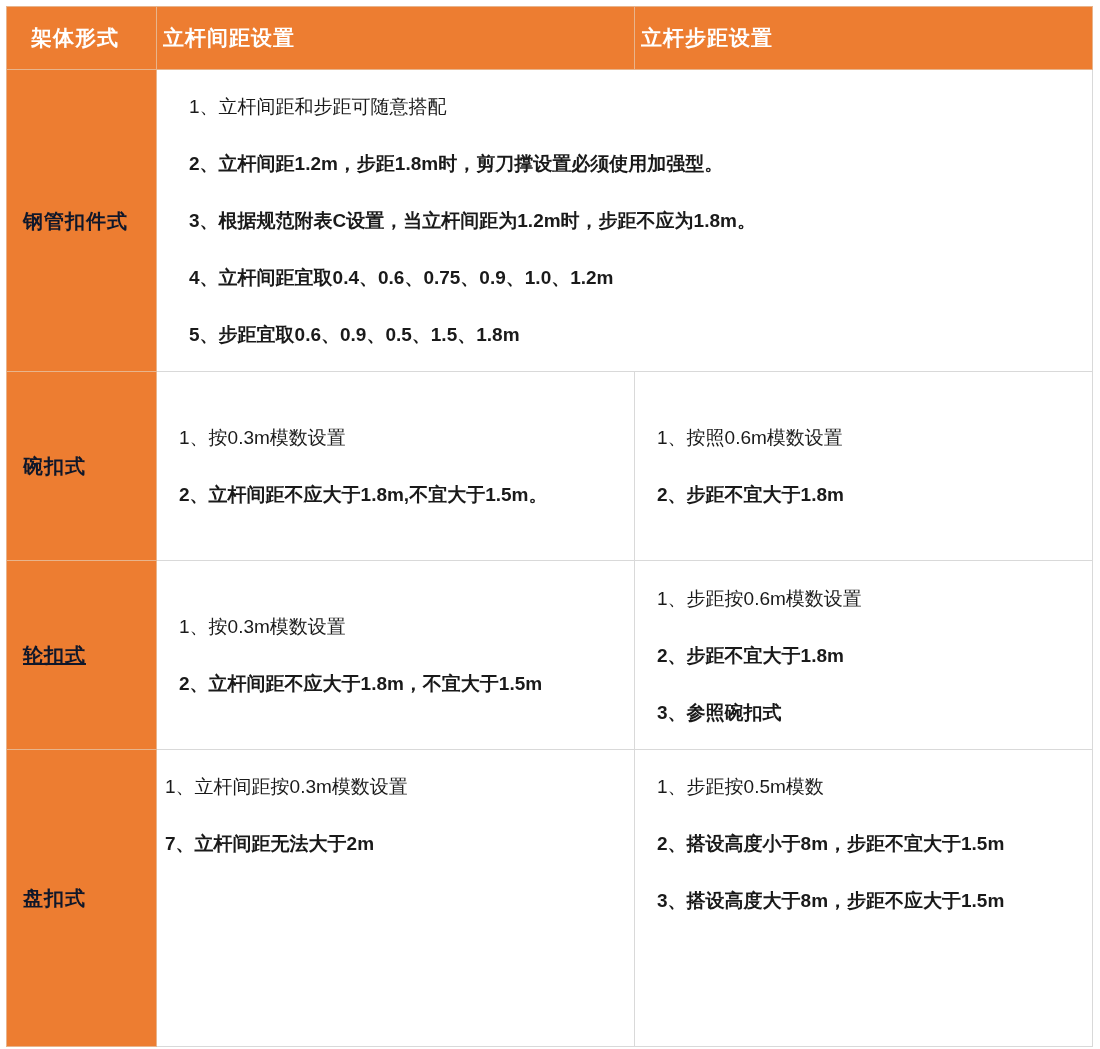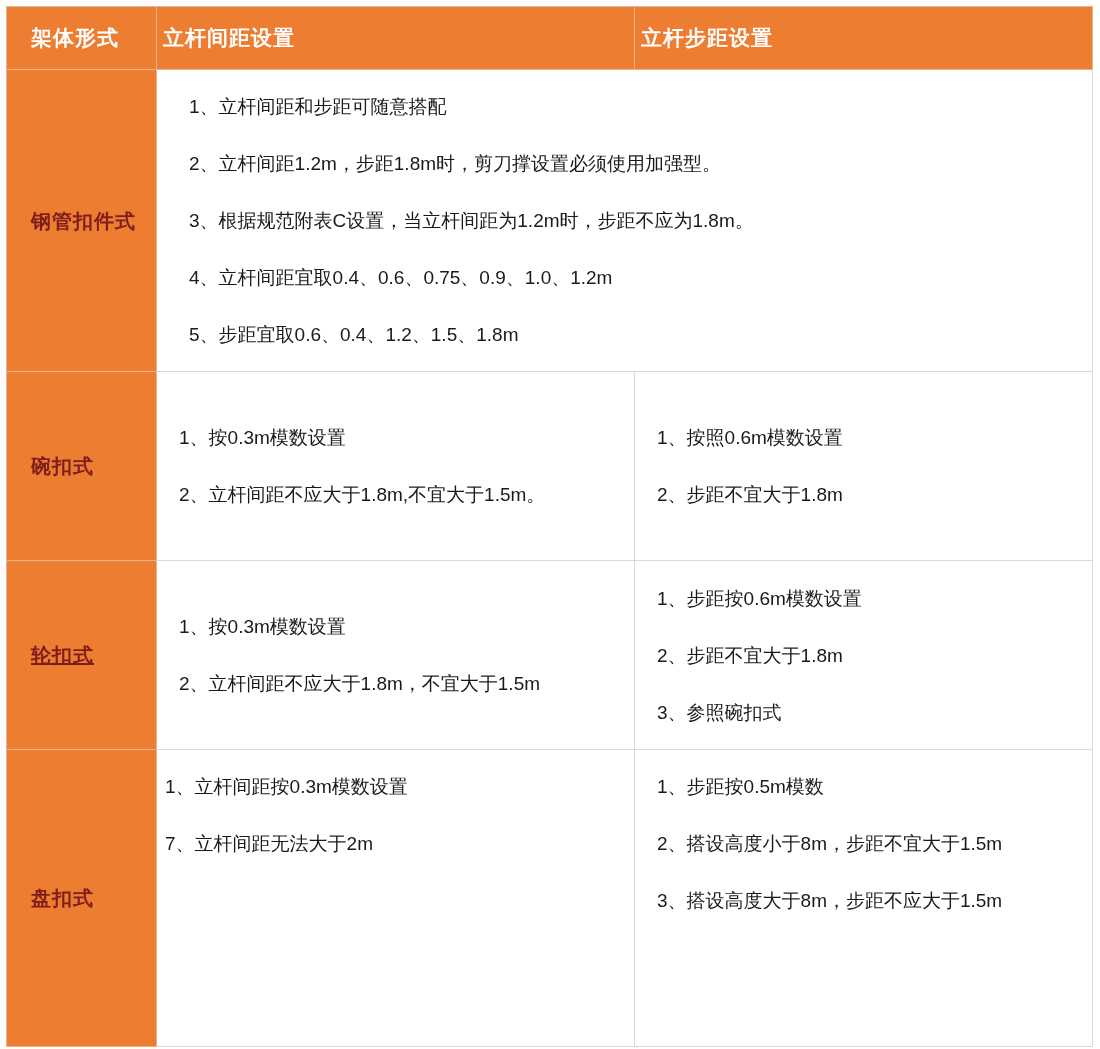--- a/index.html
+++ b/index.html
@@ -40,27 +40,27 @@
     border: 1px solid #d4d4d4;
     border-color: #e8b48c;
     padding: 0 6px;
   }
   th.head-cell.first {
     text-align: left;
     padding-left: 24px;
   }
   td.row-head {
     background: #ED7D31;
-    color: #7f1d1d;
+    color: #0f172a;
     font-size: 20px;
     font-weight: bold;
     letter-spacing: 1px;
     text-align: left;
     vertical-align: middle;
-    padding: 0 0 0 24px;
+    padding: 0 0 0 16px;
     border: 1px solid #e8b48c;
     line-height: 1.6;
   }
   td.body-cell {
     border: 1px solid #d9d9d9;
     vertical-align: middle;
     padding: 18px 22px 18px 22px;
     font-size: 19px;
     line-height: 1.95;
     color: #1a1a1a;
@@ -69,20 +69,21 @@
   td.body-cell.merged {
     padding-right: 30px;
     padding-left: 32px;
   }
   .line {
     white-space: pre-wrap;
     word-break: break-all;
   }
   .line + .line {
     margin-top: 20px;
+    font-weight: bold;
   }
 </style>
 </head>
 <body>
 
 <div class="sheet">
   <table class="spec-table">
     <colgroup>
       <col class="c1">
       <col class="c2">
@@ -96,21 +97,21 @@
       </tr>
     </thead>
     <tbody>
       <tr>
         <td class="row-head" style="height:282px;">钢管扣件式</td>
         <td class="body-cell merged" colspan="2">
           <div class="line">1、立杆间距和步距可随意搭配</div>
           <div class="line">2、立杆间距1.2m，步距1.8m时，剪刀撑设置必须使用加强型。</div>
           <div class="line">3、根据规范附表C设置，当立杆间距为1.2m时，步距不应为1.8m。</div>
           <div class="line">4、立杆间距宜取0.4、0.6、0.75、0.9、1.0、1.2m</div>
-          <div class="line">5、步距宜取0.6、0.4、1.2、1.5、1.8m</div>
+          <div class="line">5、步距宜取0.6、0.9、0.5、1.5、1.8m</div>
         </td>
       </tr>
       <tr>
         <td class="row-head" style="height:188px;">碗扣式</td>
         <td class="body-cell">
           <div class="line">1、按0.3m模数设置</div>
           <div class="line">2、立杆间距不应大于1.8m,不宜大于1.5m。</div>
         </td>
         <td class="body-cell">
           <div class="line">1、按照0.6m模数设置</div>

